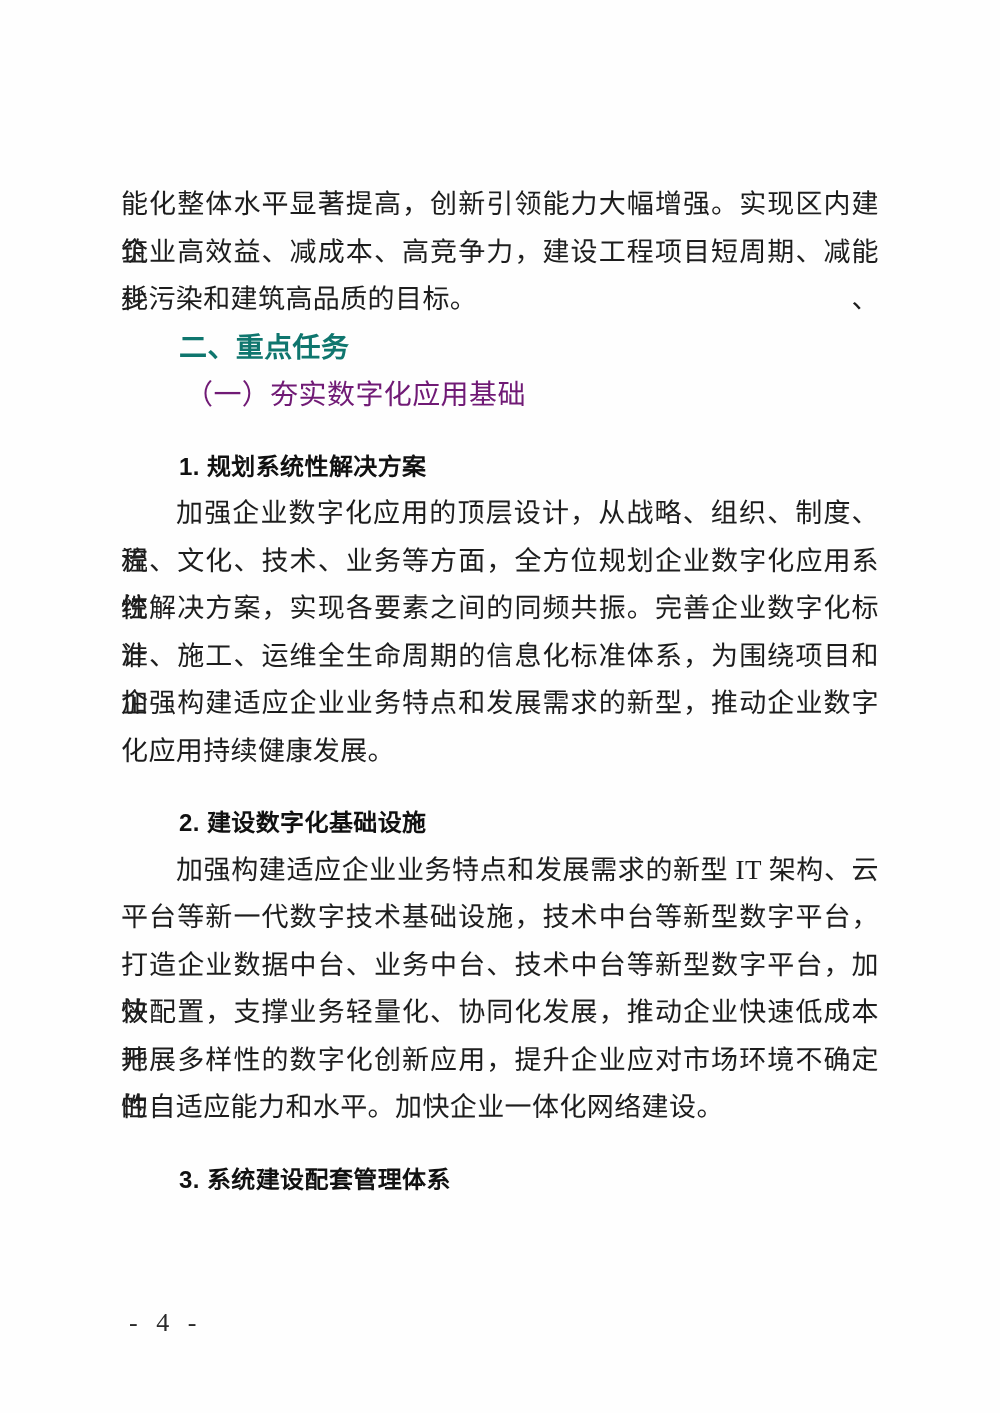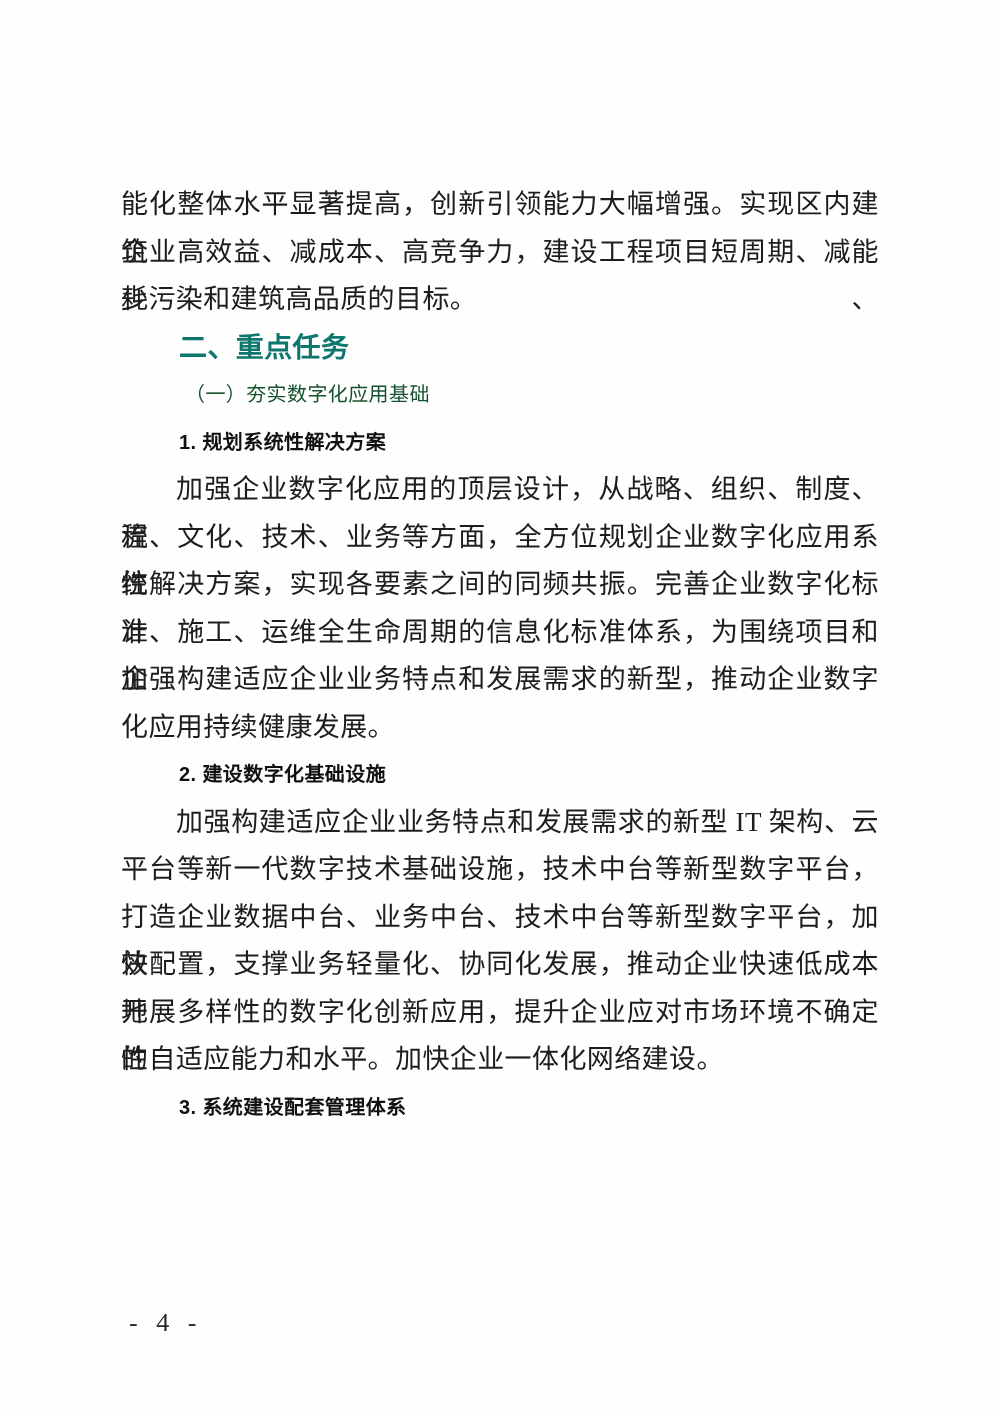--- a/index.html
+++ b/index.html
@@ -41,30 +41,31 @@
   .heading-level1 {
     font-family: "Liberation Sans", "DejaVu Sans", sans-serif;
     font-weight: bold;
     font-size: 28px;
     padding-left: 58px;
     color: #0f766e;
   }
   .heading-level2 {
     font-family: "Liberation Serif", "DejaVu Serif", serif;
     font-weight: 500;
-    font-size: 20px;
+    font-size: 28px;
     padding-left: 64px;
-    color: #14532d;
+    color: #701a75;
   }
   .heading-level3 {
     font-family: "Liberation Sans", "DejaVu Sans", sans-serif;
     font-weight: bold;
-    font-size: 20px;
+    font-size: 24px;
     padding-left: 58px;
     color: #111111;
+    margin-top: 24px;
   }
   .page-number {
     position: absolute;
     left: 129px;
     top: 1305px;
     height: 36px;
     line-height: 36px;
     font-size: 26px;
     letter-spacing: 6px;
     color: #2a2a2a;

